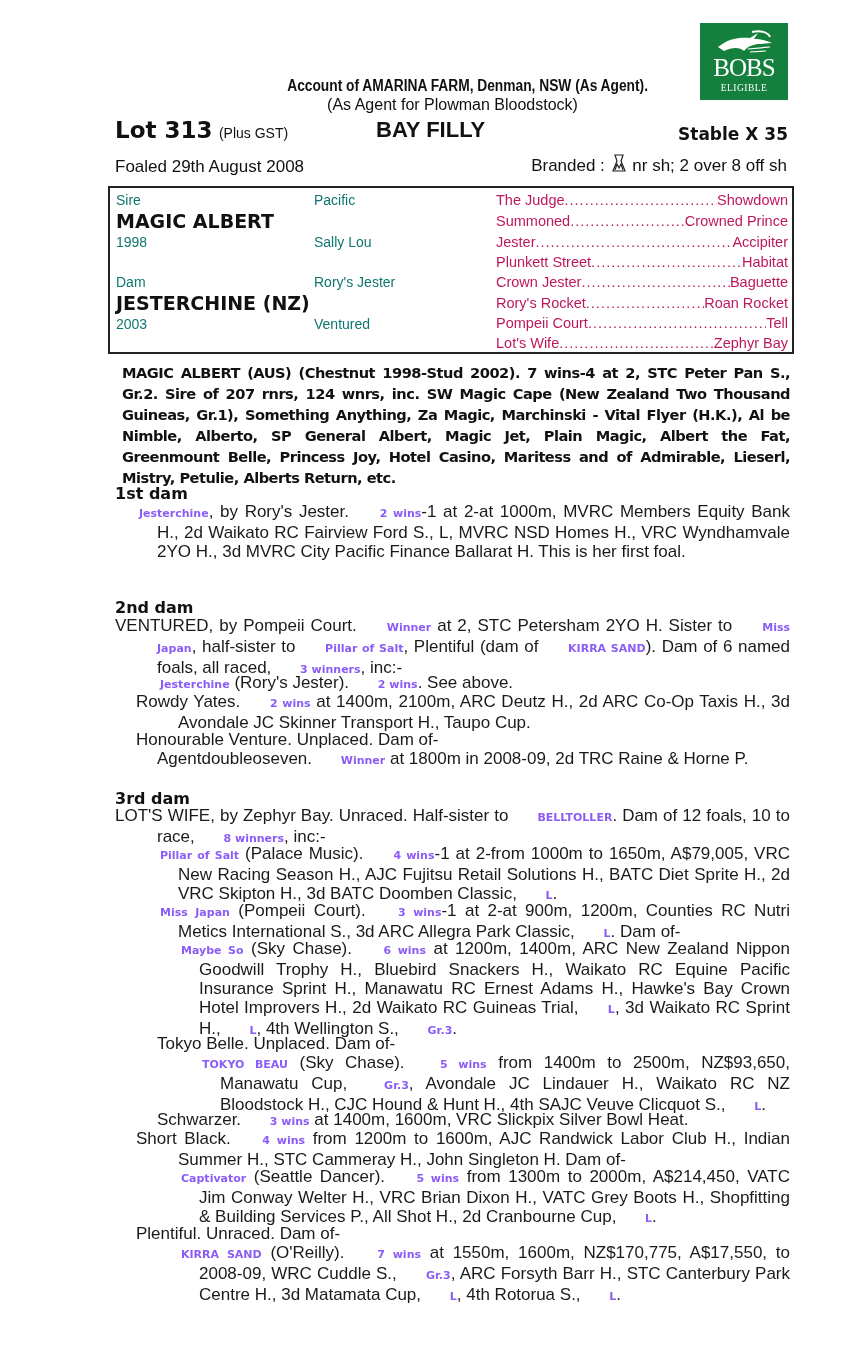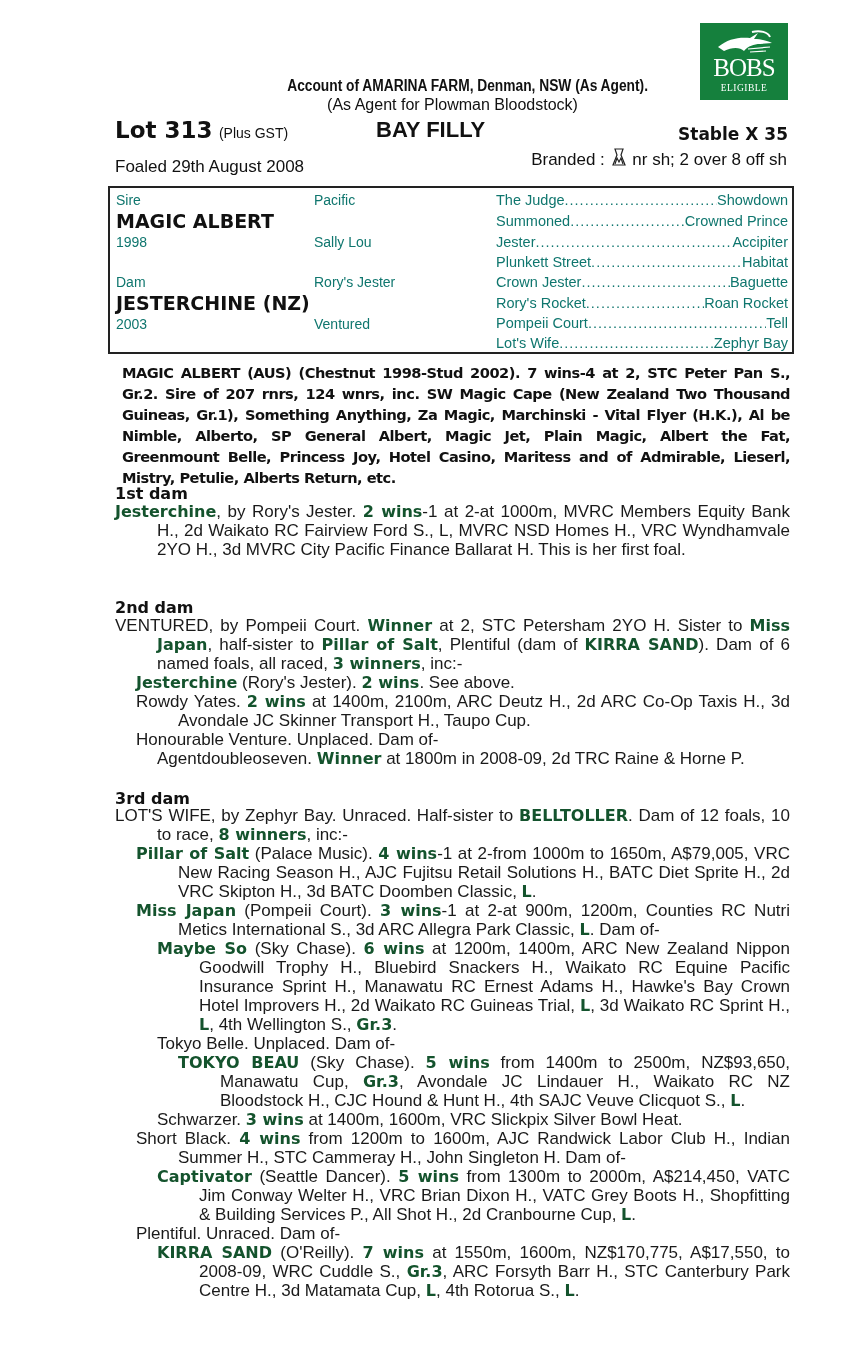--- a/index.html
+++ b/index.html
@@ -17,40 +17,40 @@
   #vendor span { display:inline-block; margin-left:80px; }
   #agent { left:300px; width:305px; top:96px; text-align:center; font-size:16px; }
 
   #lot { left:115px; top:117px; font-size:23px; }
   #lot .num { font-weight:bold; font-family:"DejaVu Sans", sans-serif; font-size:23px; }
   #lot .gst { font-size:14px; }
   #sex { left:376px; top:117px; font-family:Liberation Sans, sans-serif; font-weight:bold; font-size:22px; }
   #stable { right:72px; top:124px; font-family:"DejaVu Sans", sans-serif; font-weight:bold; font-size:17px; }
 
   #foaled { left:115px; top:157px; font-size:17px; }
-  #brand { right:73px; top:147px; font-size:17px; }
+  #brand { right:73px; top:153px; font-size:17px; }
   #brand .glyph { display:inline-block; width:18px; height:20px; vertical-align:-2px; }
 
   
   #ped { left:108px; top:186px; width:686px; height:168px; border:2px solid #222; box-sizing:border-box; }
   .pl { position:absolute; font-size:14px; color:#0f766e; }
   .pb { position:absolute; font-family:"DejaVu Sans", sans-serif; font-weight:bold; font-size:19px; }
-  .pr { position:absolute; left:386px; width:292px; font-size:14.5px; display:flex; color:#0f766e; }
+  .pr { position:absolute; left:386px; width:292px; font-size:14.5px; display:flex; color:#be185d; }
   .pr .l { white-space:nowrap; }
   .pr .dots { flex:1; overflow:hidden; white-space:nowrap; letter-spacing:1px; }
   .pr .dots::before { content:"......................................................................................................"; }
   .pr .r { white-space:nowrap; }
 
   
   #sirepara { left:122px; top:362px; width:668px; font-family:"DejaVu Sans", sans-serif; font-weight:bold; font-size:14.6px; line-height:21px; letter-spacing:-0.5px; text-align:justify; }
 
   
   .hd { position:absolute; left:115px; font-family:"DejaVu Sans", sans-serif; font-weight:bold; font-size:16px; }
   .para { position:absolute; font-size:17px; line-height:19px; text-align:justify; color:#1a1a1a; }
-  .para b { font-family:"DejaVu Sans", sans-serif; font-weight:bold; font-size:16px; color:#14532d; }
+  .para b { font-family:"DejaVu Sans", sans-serif; font-weight:bold; font-size:11px; color:#8b5cf6;margin-left:24px; }
   .l0 { left:115px; width:675px; padding-left:42px; text-indent:-42px; box-sizing:border-box; }
   .l1 { left:136px; width:654px; padding-left:42px; text-indent:-42px; box-sizing:border-box; }
   .l2 { left:157px; width:633px; padding-left:42px; text-indent:-42px; box-sizing:border-box; }
   .l3 { left:178px; width:612px; padding-left:42px; text-indent:-42px; box-sizing:border-box; }
 </style>
 </head>
 <body>
 
 <div id="logo" class="abs">
   <svg class="horse" viewBox="0 0 60 26">

